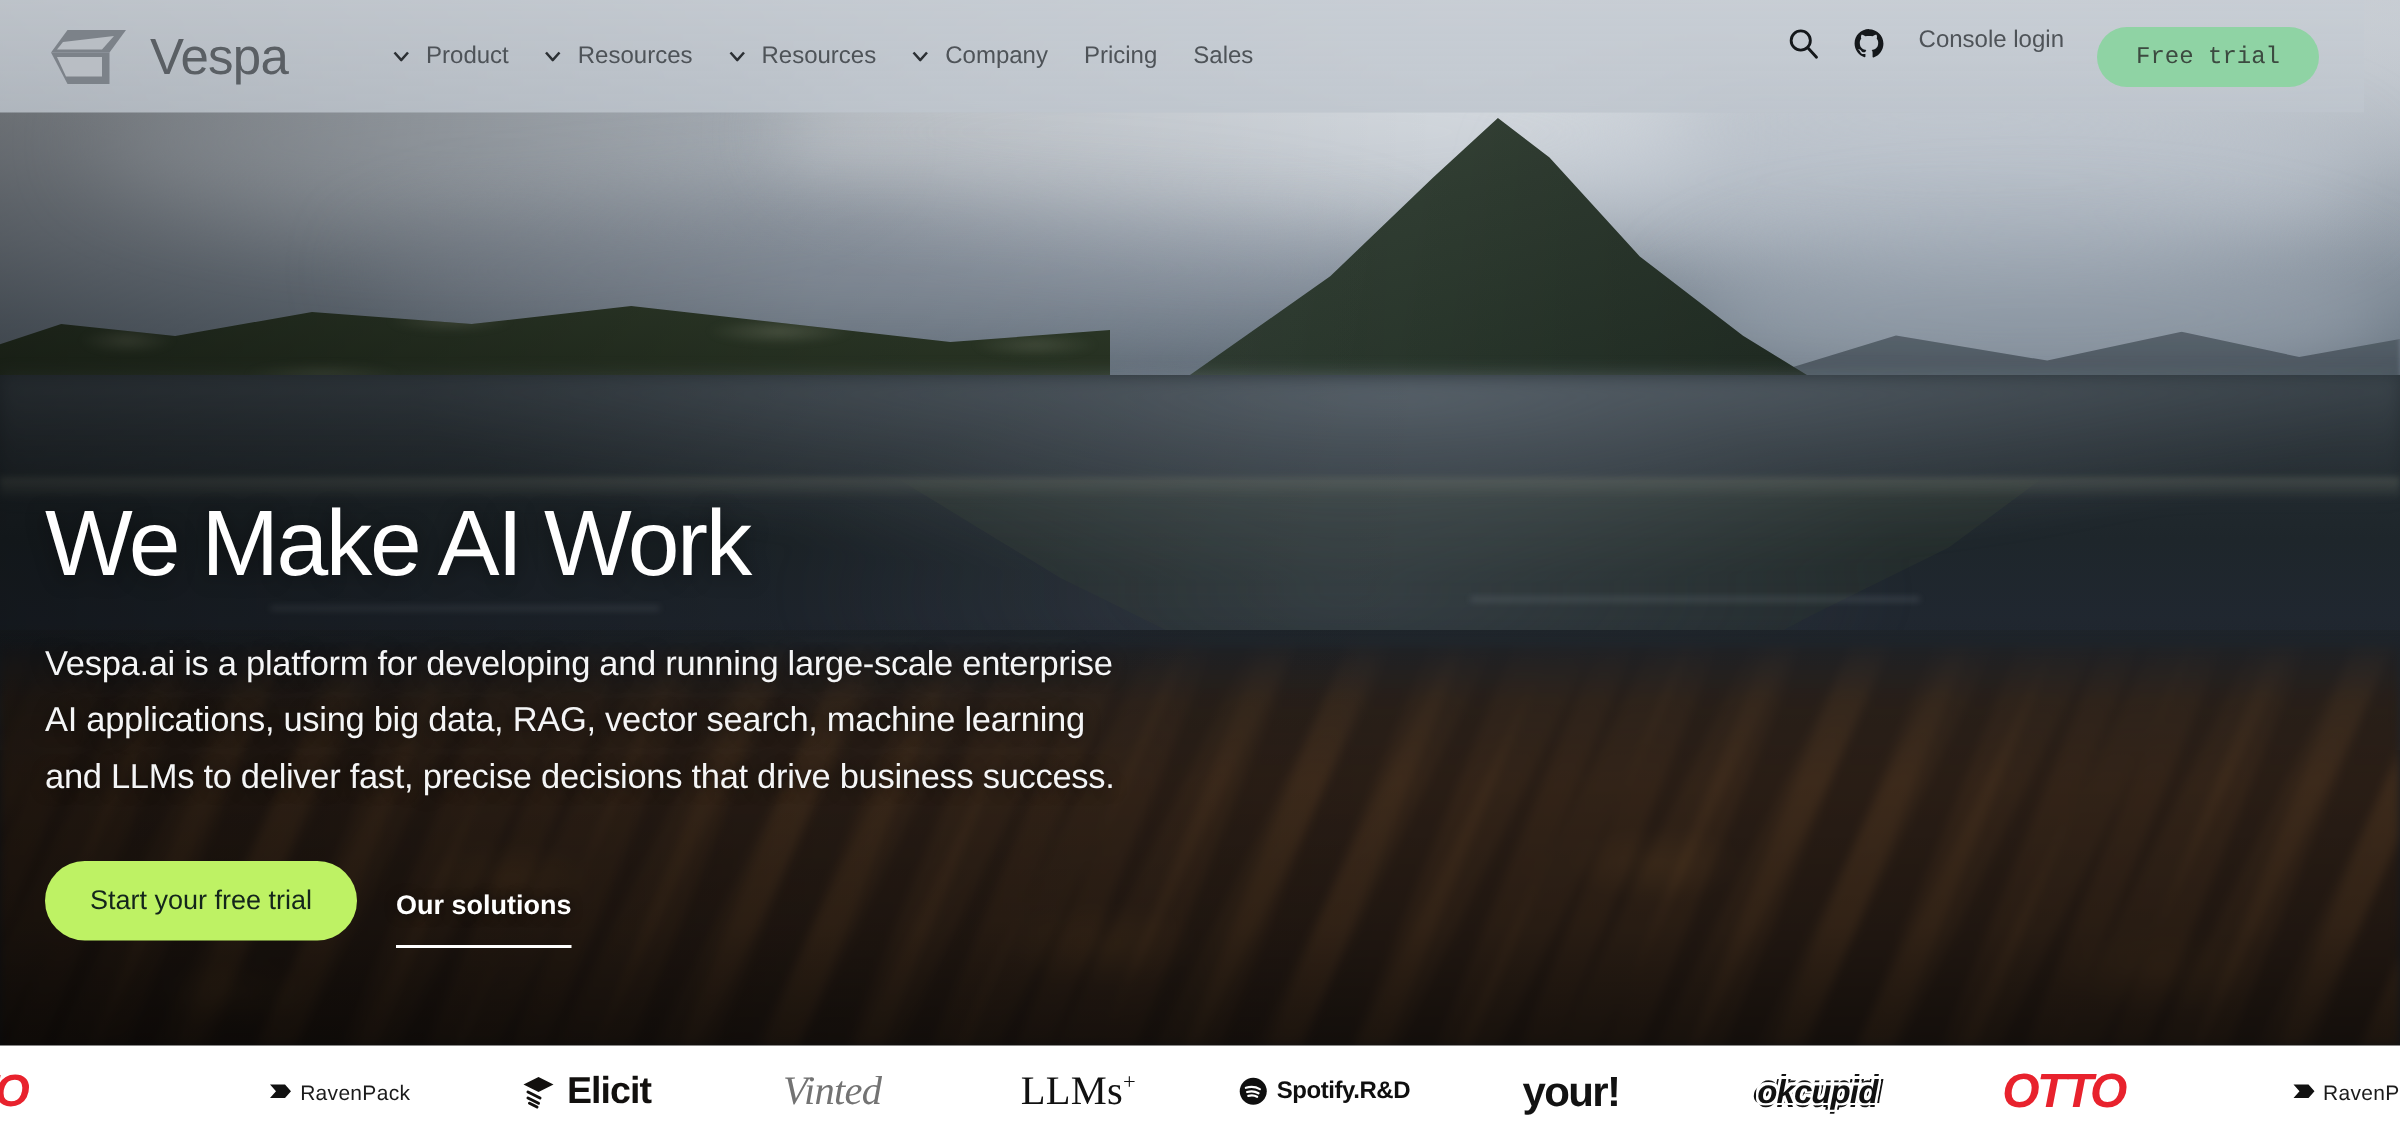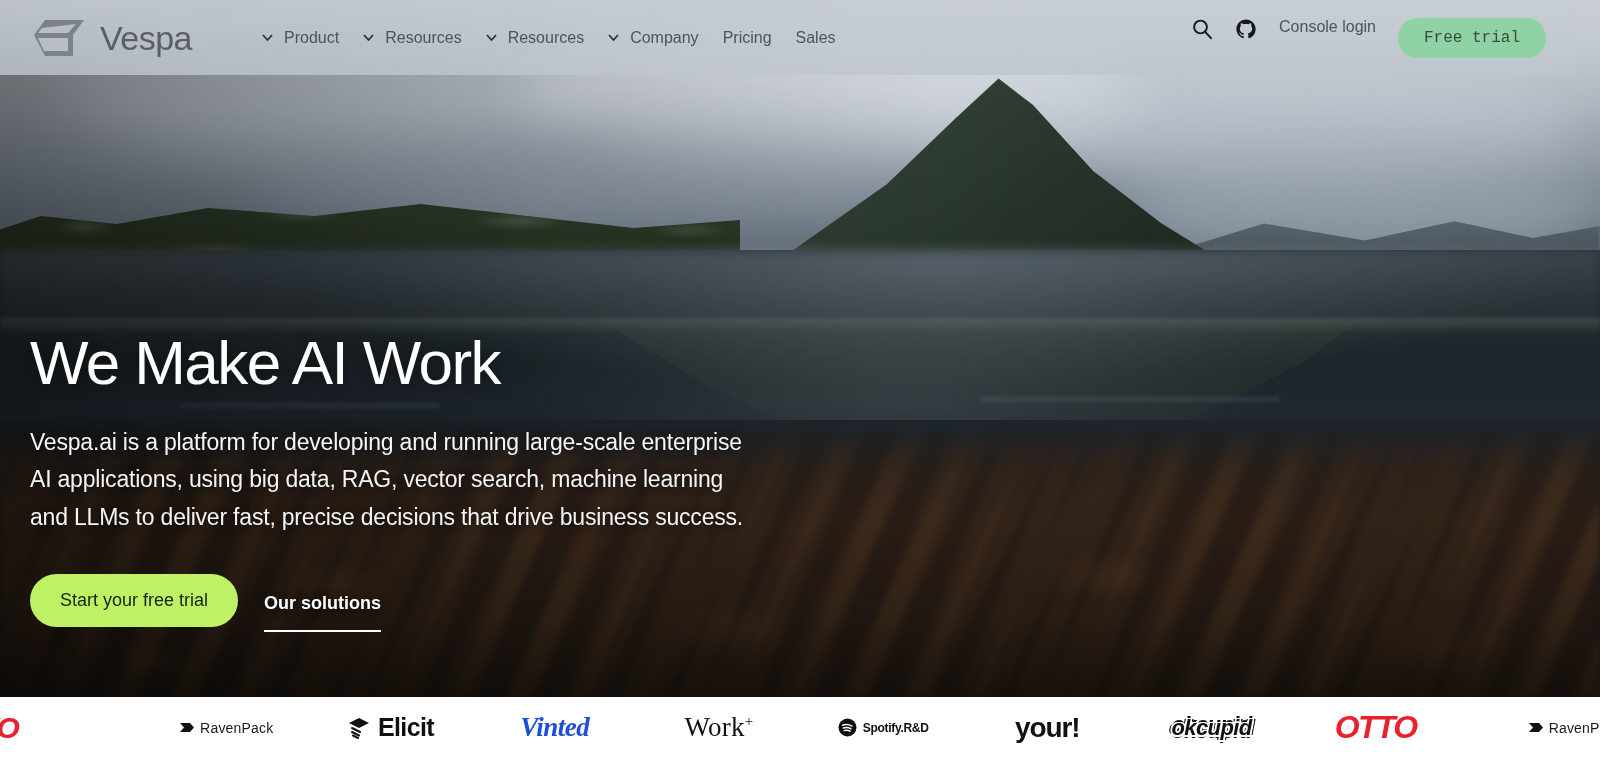--- a/index.html
+++ b/index.html
@@ -219,29 +219,29 @@
     font-style: italic; font-family: "Liberation Sans", sans-serif;
   }
   .lg-ravenpack { display: flex; align-items: center; gap: 5px; }
   .lg-ravenpack .rp-text {
     font-size: 14px; color: #1b1b1b; letter-spacing: 0.2px;
     font-family: "Liberation Sans", sans-serif;
   }
   .lg-elicit { display: flex; align-items: center; gap: 7px; }
   .lg-elicit .el-text { font-size: 25px; font-weight: 700; color: #12100e; letter-spacing: -0.6px; }
   .lg-vinted {
-    font-size: 27px; font-weight: 700; color: #1d4ed8; font-style: italic;
+    font-size: 27px; font-weight: 400; color: #737373; font-style: italic;
     letter-spacing: -0.5px; font-family: "Liberation Serif", serif;
   }
   .lg-qwant {
     font-size: 27px; color: #111; font-family: "Liberation Serif", serif; letter-spacing: 0.2px;
   }
   .lg-qwant sup { font-size: 15px; }
   .lg-spotify { display: flex; align-items: center; gap: 6px; }
-  .lg-spotify .sp-text { font-size: 12px; font-weight: 700; color: #0f0f0f; letter-spacing: -0.3px; }
+  .lg-spotify .sp-text { font-size: 16px; font-weight: 700; color: #0f0f0f; letter-spacing: -0.3px; }
   .lg-yahoo {
     font-size: 28px; font-weight: 700; color: #121212; letter-spacing: -1.1px;
   }
   .lg-okcupid {
     font-size: 22px; font-weight: 700; font-style: italic; color: #111;
     letter-spacing: -0.6px;
     text-shadow: -1.5px 0 0 #fff, 1.5px 0 0 #fff, 0 -1.5px 0 #fff, 0 1.5px 0 #fff,
                  -1.5px -1.5px 0 #fff, 1.5px 1.5px 0 #fff, -1.5px 1.5px 0 #fff, 1.5px -1.5px 0 #fff,
                  -3px 0 0 #111, 3px 0 0 #111, 0 -3px 0 #111, 0 3px 0 #111;
   }
@@ -381,21 +381,21 @@
           </svg>
           <span class="el-text">Elicit</span>
         </span>
       </div>
 
       <div class="logo-cell">
         <span class="lg-vinted">Vinted</span>
       </div>
 
       <div class="logo-cell">
-        <span class="lg-qwant"><span>Work</span><sup>+</sup></span>
+        <span class="lg-qwant"><span>LLMs</span><sup>+</sup></span>
       </div>
 
       <div class="logo-cell">
         <span class="lg-spotify">
           <svg width="19" height="19" viewBox="0 0 19 19">
             <circle cx="9.5" cy="9.5" r="9" fill="#0f0f0f"></circle>
             <path d="M4.6 7.2c3.2-1 6.6-.7 9.3.9M5.4 10c2.6-.8 5.4-.5 7.6.8M6.2 12.6c2-.6 4.2-.4 5.9.6" stroke="#fff" stroke-width="1.5" fill="none" stroke-linecap="round"></path>
           </svg>
           <span class="sp-text">Spotify.R&amp;D</span>
         </span>

